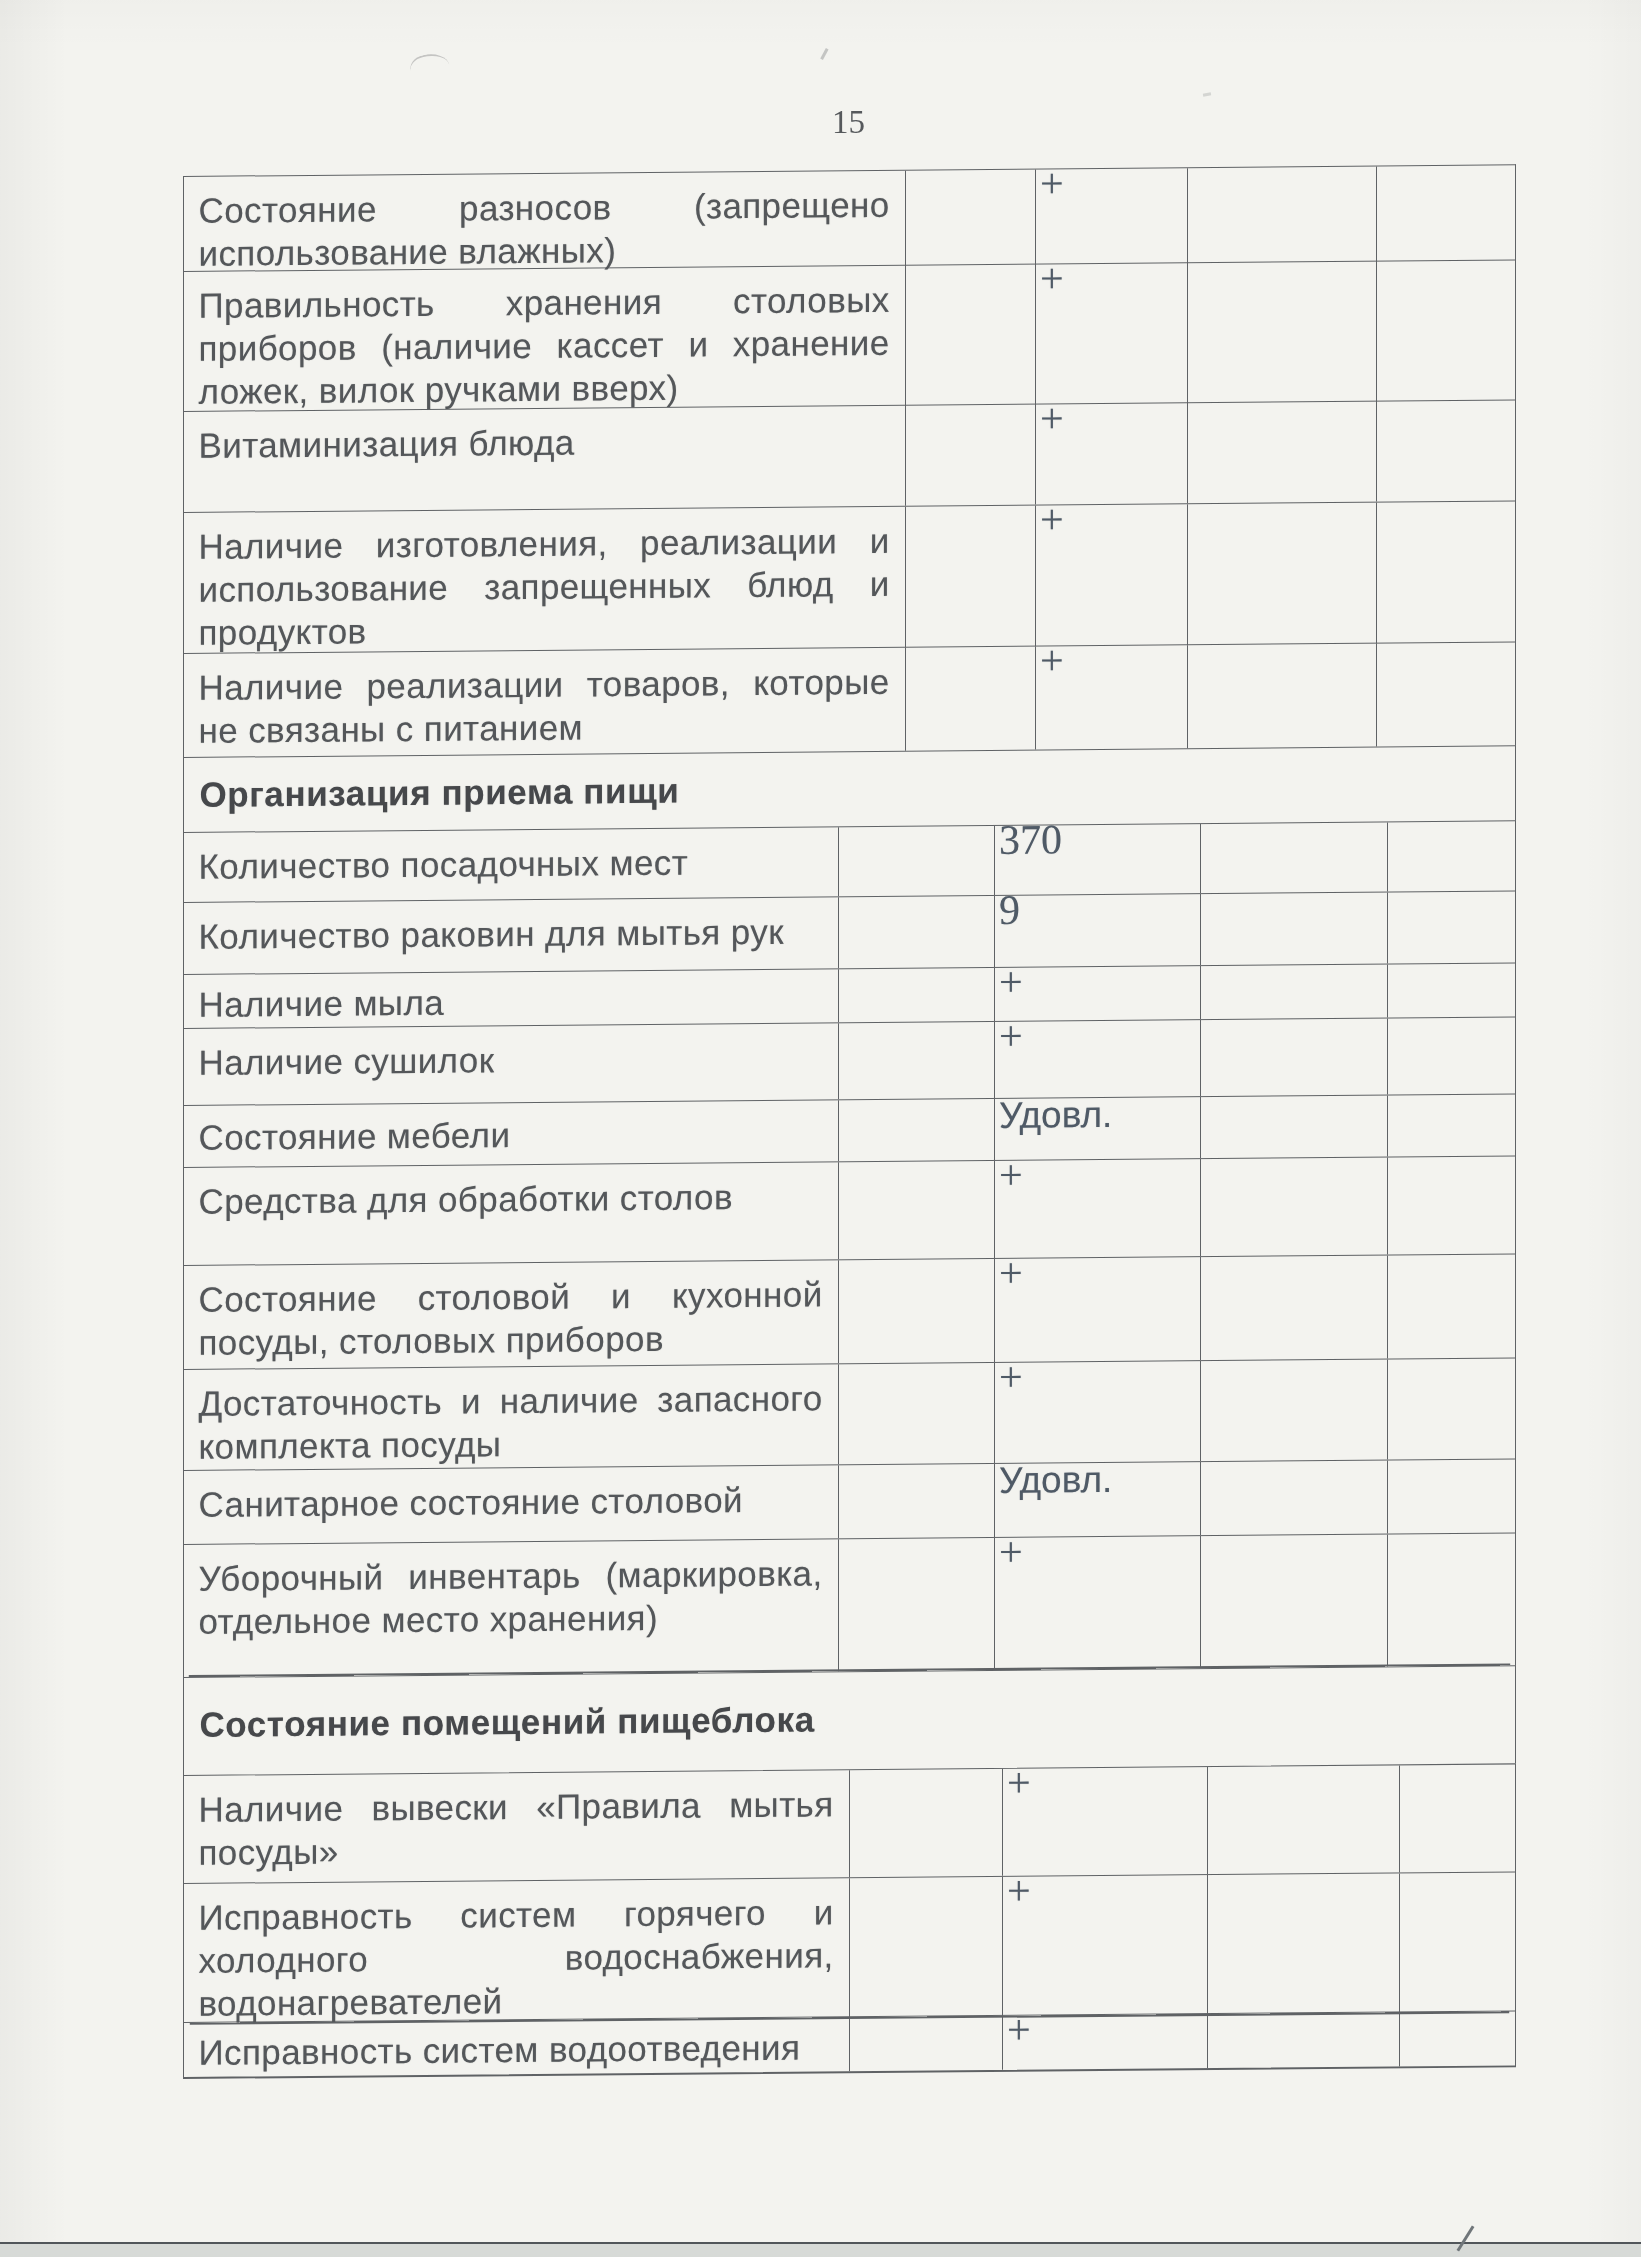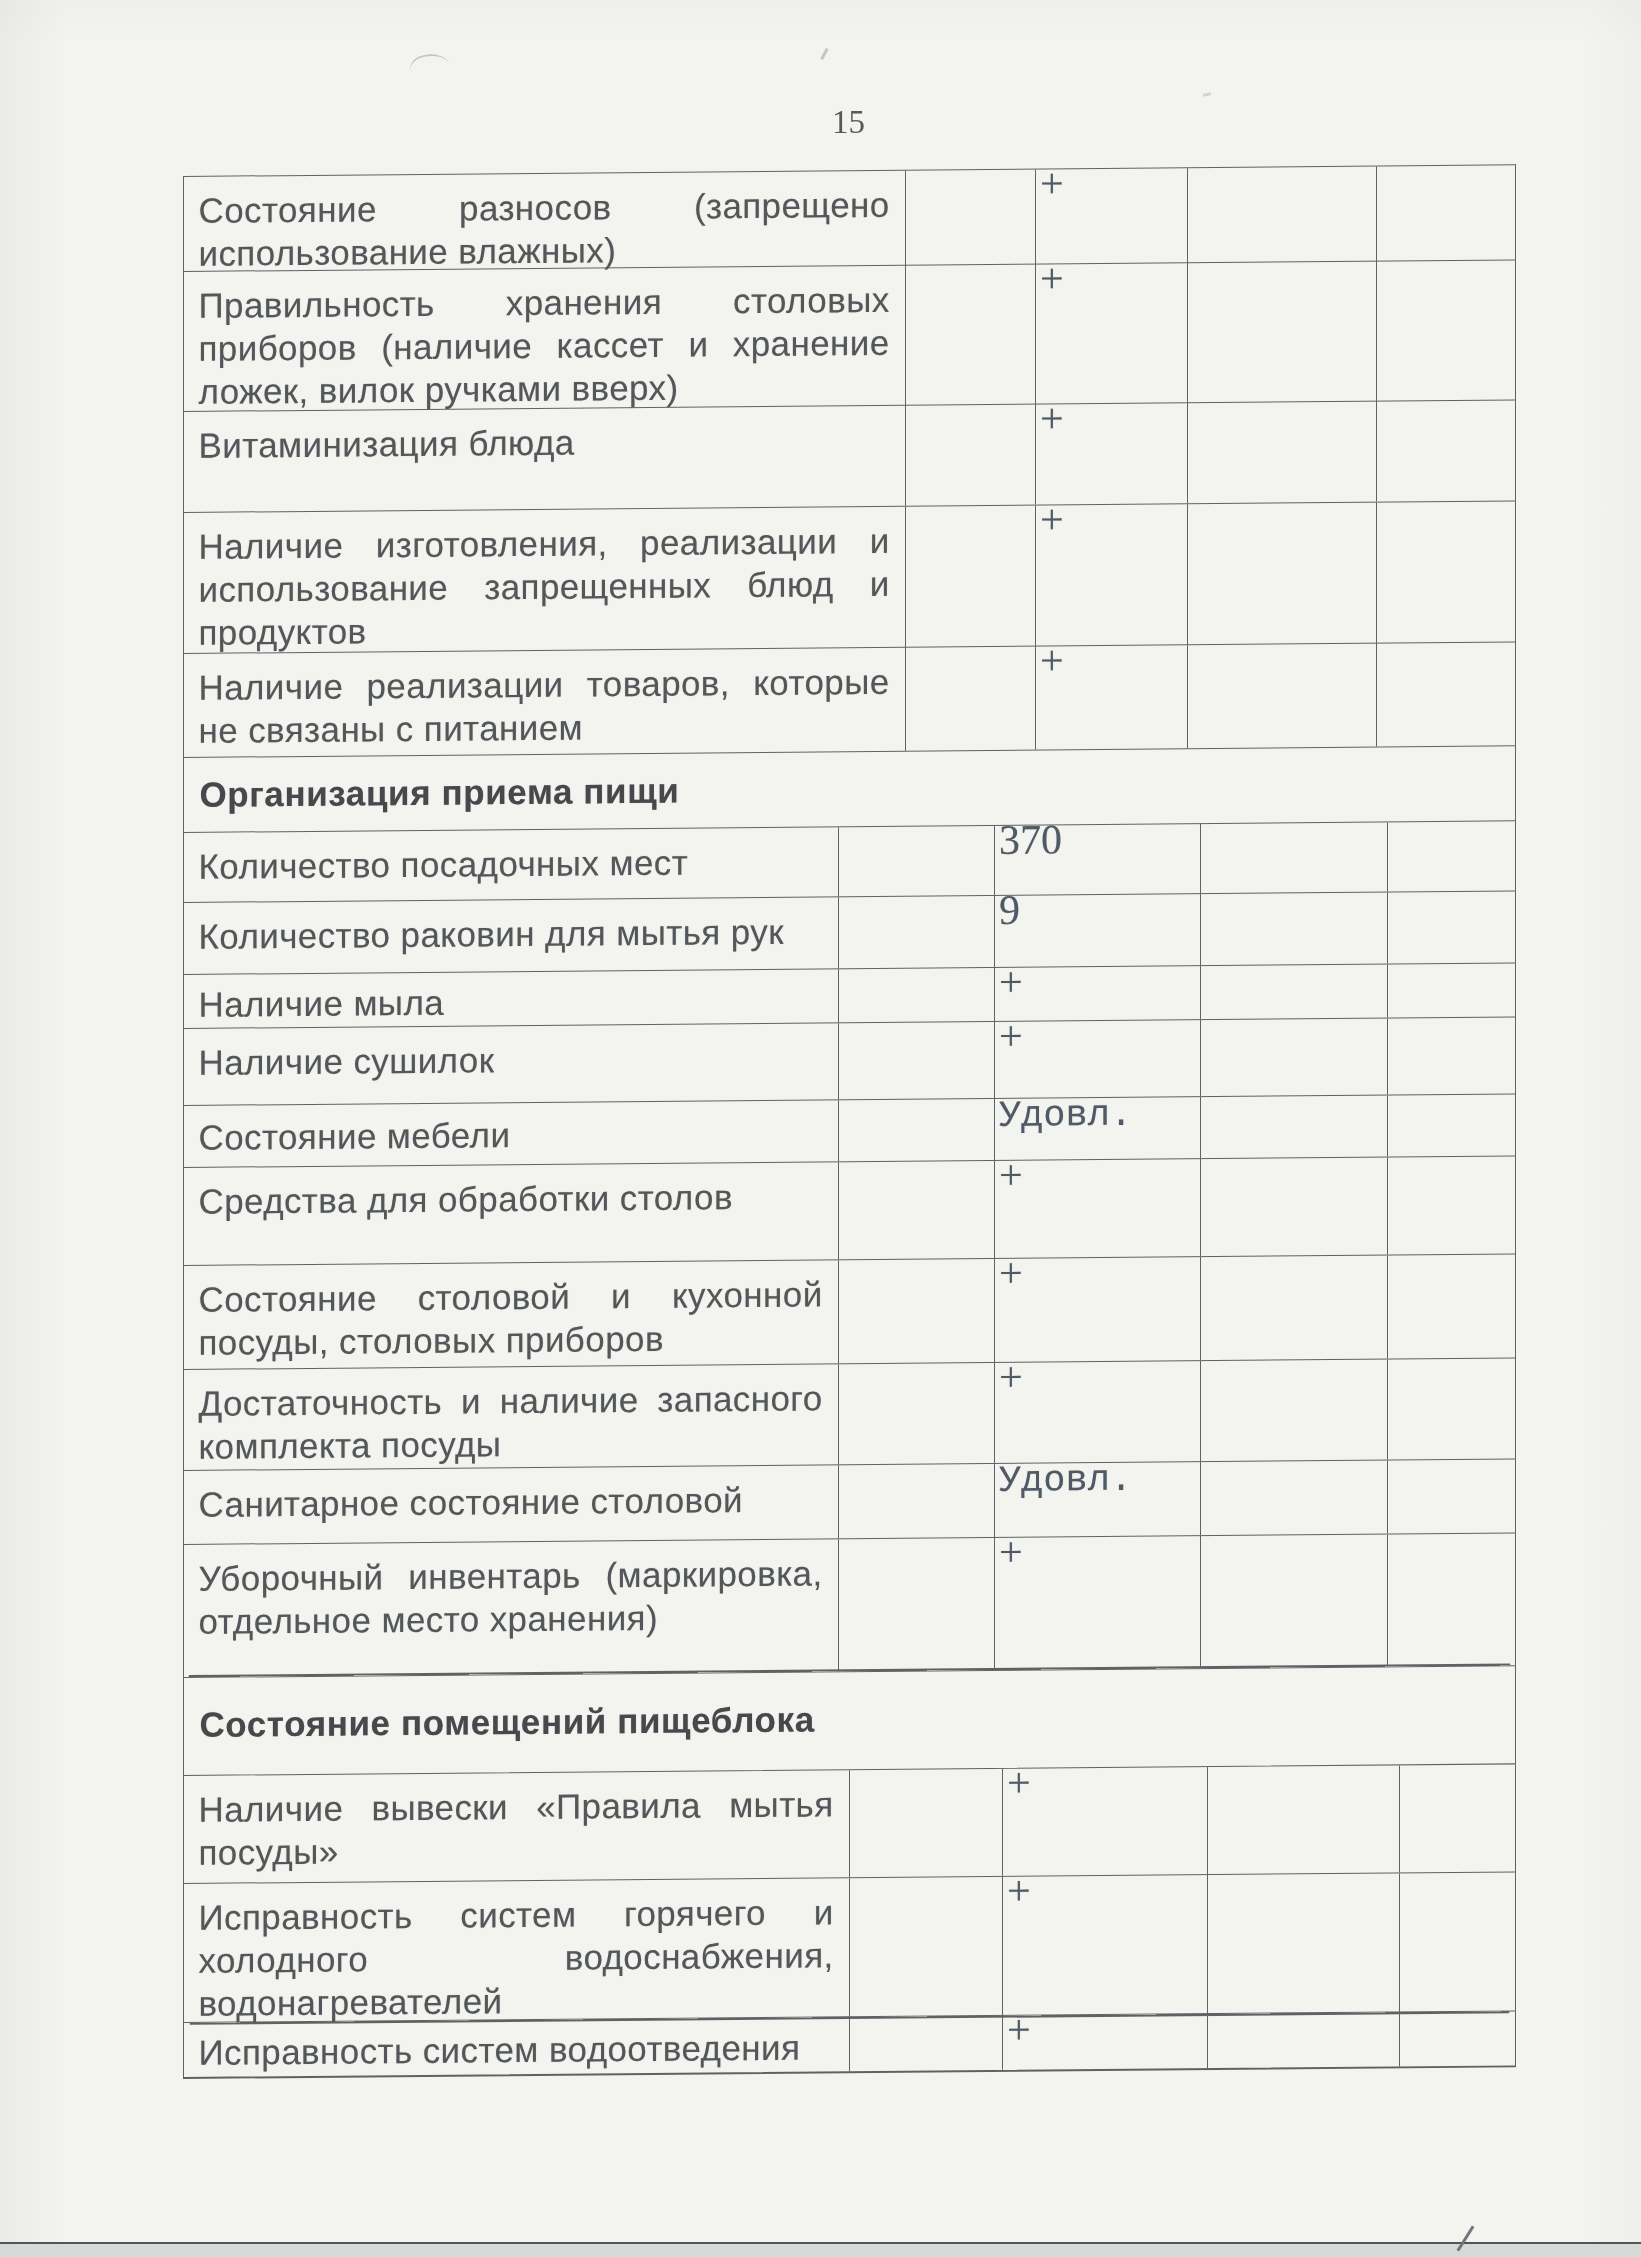--- a/index.html
+++ b/index.html
@@ -82,21 +82,21 @@
   }
   .val{
     position:absolute;top:-9.7px;left:3.9px;
     font-family:"Liberation Serif","DejaVu Serif",serif;
     font-size:42px;line-height:1.15;
     color:var(--value);
     text-shadow:0 0 1px rgba(79,90,102,0.35);
     white-space:nowrap;
   }
   .val.sans{
-    font-family:Liberation Mono, monospace;
+    font-family:Liberation Sans, sans-serif;
     font-size:37px;top:-3.9px;
   }
   .hdr{
     box-sizing:border-box;
     padding:17.4px 0 0 15.4px;
     font-weight:bold;font-size:35px;
     color:#46484b;letter-spacing:0.6px;
     text-shadow:0 0 1px rgba(70,72,75,0.35);
   }
   .hdr.dblrule{box-shadow:0 -7.7px 0 -5.8px var(--line);}

